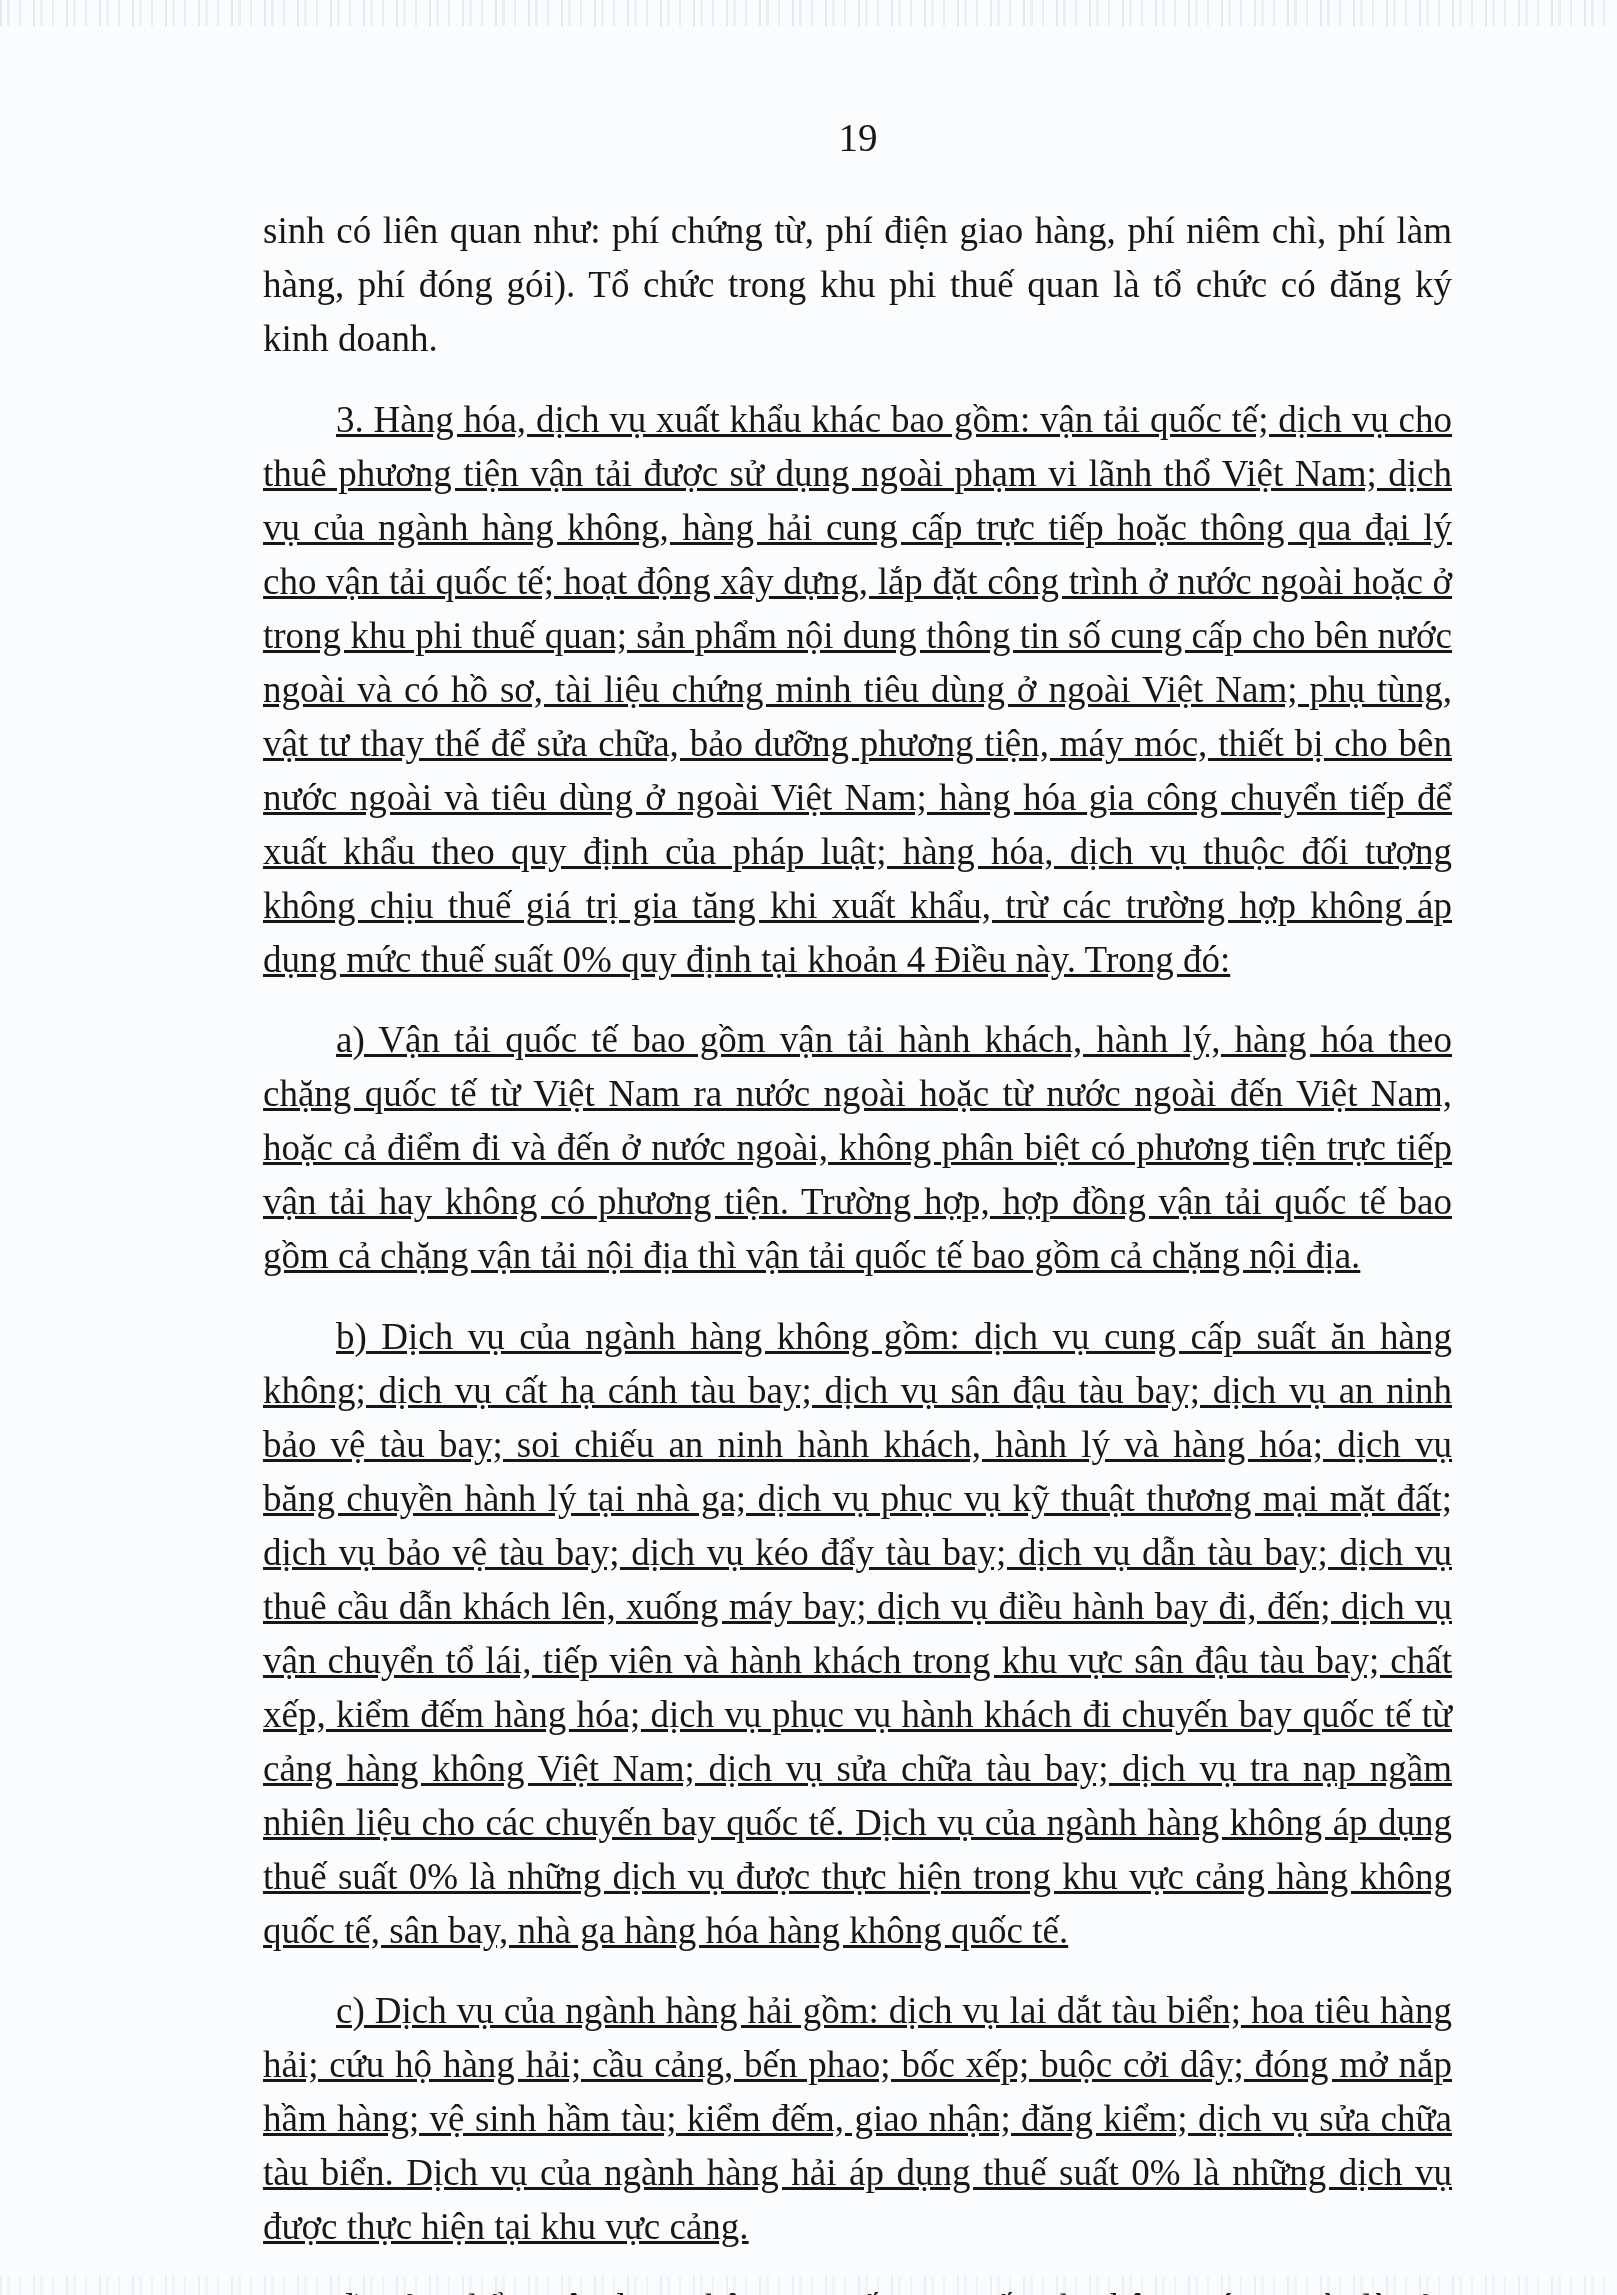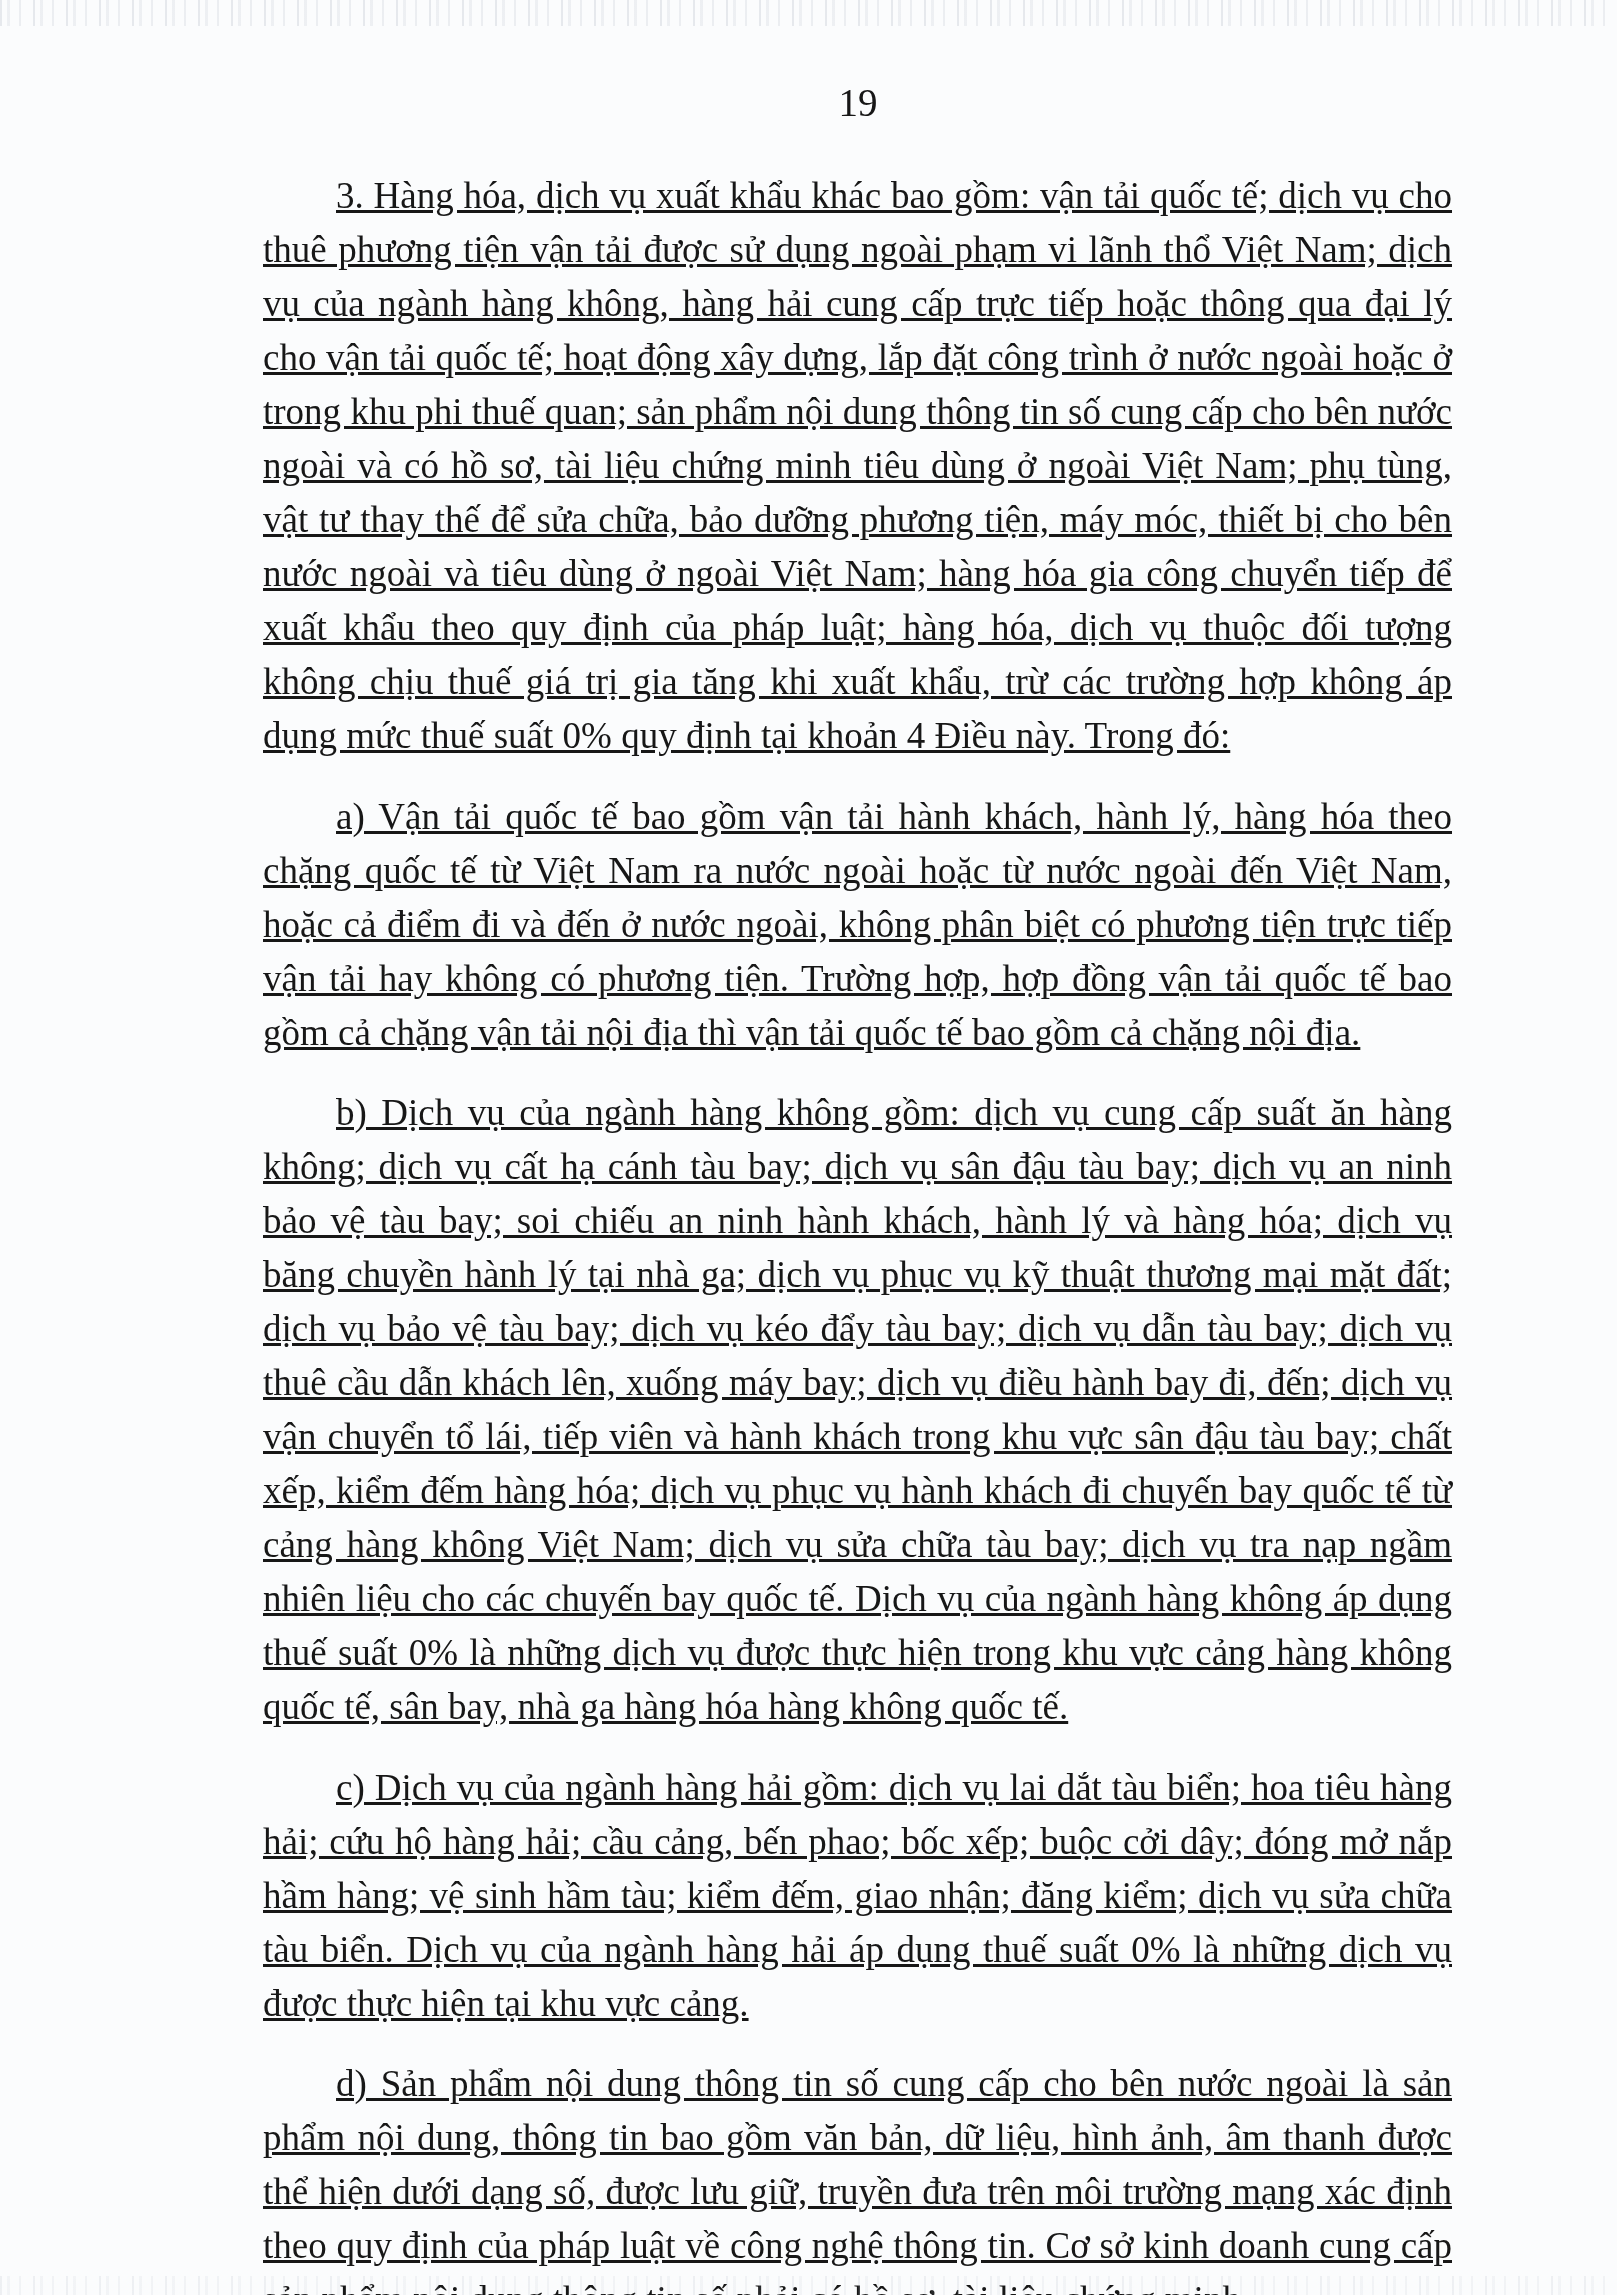--- a/index.html
+++ b/index.html
@@ -34,20 +34,21 @@
   .scan-noise.top    { top: 0;    height: 25.5px; }
   .scan-noise.bottom { bottom: 0; height: 19.6px; opacity: 0.35; }
 
   .page-number {
     padding-top: 79px;
     width: 1190px;
     margin-left: 263px;
     text-align: center;
     font-size: 39px;
     line-height: 47px;
+    margin-top: 35px;
   }
 
   .content {
     margin: 43px 165px 0 263px; 
   }
   p.para {
     font-size: 37px;
     line-height: 54px;
     text-align: justify;
     margin: 0 0 26.5px 0;
@@ -58,20 +59,21 @@
   }
 </style>
 </head>
 <body>
 
 <div class="scan-noise top"></div>
 
 <div class="page-number">19</div>
 
 <div class="content">
+    <p class="para">sinh có liên quan như: phí chứng từ, phí điện giao hàng, phí niêm chì, phí làm hàng, phí đóng gói). Tổ chức trong khu phi thuế quan là tổ chức có đăng ký kinh doanh.</p>
     <p class="para indent">3. Hàng hóa, dịch vụ xuất khẩu khác bao gồm: vận tải quốc tế; dịch vụ cho thuê phương tiện vận tải được sử dụng ngoài phạm vi lãnh thổ Việt Nam; dịch vụ của ngành hàng không, hàng hải cung cấp trực tiếp hoặc thông qua đại lý cho vận tải quốc tế; hoạt động xây dựng, lắp đặt công trình ở nước ngoài hoặc ở trong khu phi thuế quan; sản phẩm nội dung thông tin số cung cấp cho bên nước ngoài và có hồ sơ, tài liệu chứng minh tiêu dùng ở ngoài Việt Nam; phụ tùng, vật tư thay thế để sửa chữa, bảo dưỡng phương tiện, máy móc, thiết bị cho bên nước ngoài và tiêu dùng ở ngoài Việt Nam; hàng hóa gia công chuyển tiếp để xuất khẩu theo quy định của pháp luật; hàng hóa, dịch vụ thuộc đối tượng không chịu thuế giá trị gia tăng khi xuất khẩu, trừ các trường hợp không áp dụng mức thuế suất 0% quy định tại khoản 4 Điều này. Trong đó:</p>
     <p class="para indent">a) Vận tải quốc tế bao gồm vận tải hành khách, hành lý, hàng hóa theo chặng quốc tế từ Việt Nam ra nước ngoài hoặc từ nước ngoài đến Việt Nam, hoặc cả điểm đi và đến ở nước ngoài, không phân biệt có phương tiện trực tiếp vận tải hay không có phương tiện. Trường hợp, hợp đồng vận tải quốc tế bao gồm cả chặng vận tải nội địa thì vận tải quốc tế bao gồm cả chặng nội địa.</p>
     <p class="para indent">b) Dịch vụ của ngành hàng không gồm: dịch vụ cung cấp suất ăn hàng không; dịch vụ cất hạ cánh tàu bay; dịch vụ sân đậu tàu bay; dịch vụ an ninh bảo vệ tàu bay; soi chiếu an ninh hành khách, hành lý và hàng hóa; dịch vụ băng chuyền hành lý tại nhà ga; dịch vụ phục vụ kỹ thuật thương mại mặt đất; dịch vụ bảo vệ tàu bay; dịch vụ kéo đẩy tàu bay; dịch vụ dẫn tàu bay; dịch vụ thuê cầu dẫn khách lên, xuống máy bay; dịch vụ điều hành bay đi, đến; dịch vụ vận chuyển tổ lái, tiếp viên và hành khách trong khu vực sân đậu tàu bay; chất xếp, kiểm đếm hàng hóa; dịch vụ phục vụ hành khách đi chuyến bay quốc tế từ cảng hàng không Việt Nam; dịch vụ sửa chữa tàu bay; dịch vụ tra nạp ngầm nhiên liệu cho các chuyến bay quốc tế. Dịch vụ của ngành hàng không áp dụng thuế suất 0% là những dịch vụ được thực hiện trong khu vực cảng hàng không quốc tế, sân bay, nhà ga hàng hóa hàng không quốc tế.</p>
     <p class="para indent">c) Dịch vụ của ngành hàng hải gồm: dịch vụ lai dắt tàu biển; hoa tiêu hàng hải; cứu hộ hàng hải; cầu cảng, bến phao; bốc xếp; buộc cởi dây; đóng mở nắp hầm hàng; vệ sinh hầm tàu; kiểm đếm, giao nhận; đăng kiểm; dịch vụ sửa chữa tàu biển. Dịch vụ của ngành hàng hải áp dụng thuế suất 0% là những dịch vụ được thực hiện tại khu vực cảng.</p>
     <p class="para indent">d) Sản phẩm nội dung thông tin số cung cấp cho bên nước ngoài là sản phẩm nội dung, thông tin bao gồm văn bản, dữ liệu, hình ảnh, âm thanh được thể hiện dưới dạng số, được lưu giữ, truyền đưa trên môi trường mạng xác định theo quy định của pháp luật về công nghệ thông tin. Cơ sở kinh doanh cung cấp sản phẩm nội dung thông tin số phải có hồ sơ, tài liệu chứng minh</p>
   </div>
 
 <div class="scan-noise bottom"></div>
 
 

